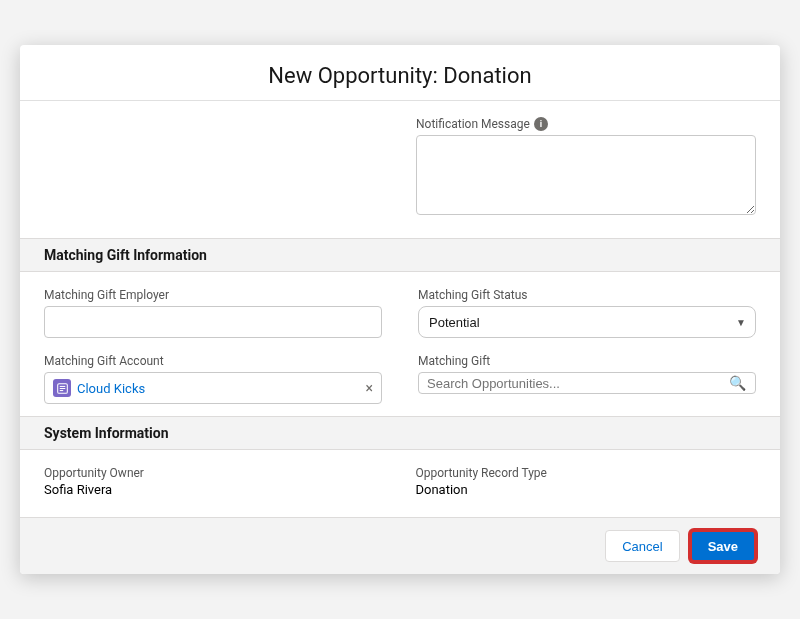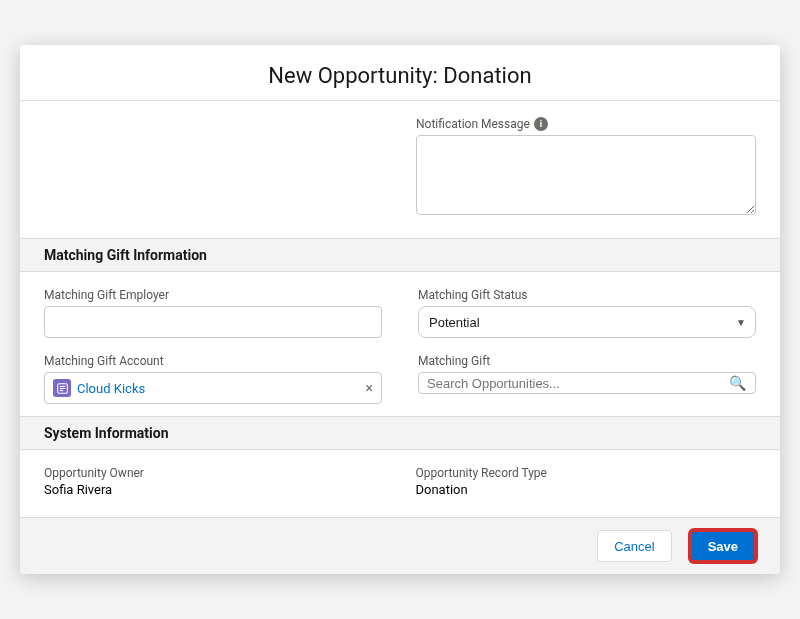--- a/index.html
+++ b/index.html
@@ -213,21 +213,21 @@
       font-size: 13px;
       color: #000000;
       font-weight: 400;
     }
     .modal-footer {
       background: #f3f3f3;
       border-top: 1px solid #dddbda;
       padding: 12px 24px;
       display: flex;
       justify-content: flex-end;
-      gap: 18px;
+      gap: 10px;
     }
     .btn {
       padding: 6px 16px;
       border-radius: 4px;
       font-size: 13px;
       cursor: pointer;
       font-weight: 400;
       height: 32px;
       display: inline-flex;
       align-items: center;

